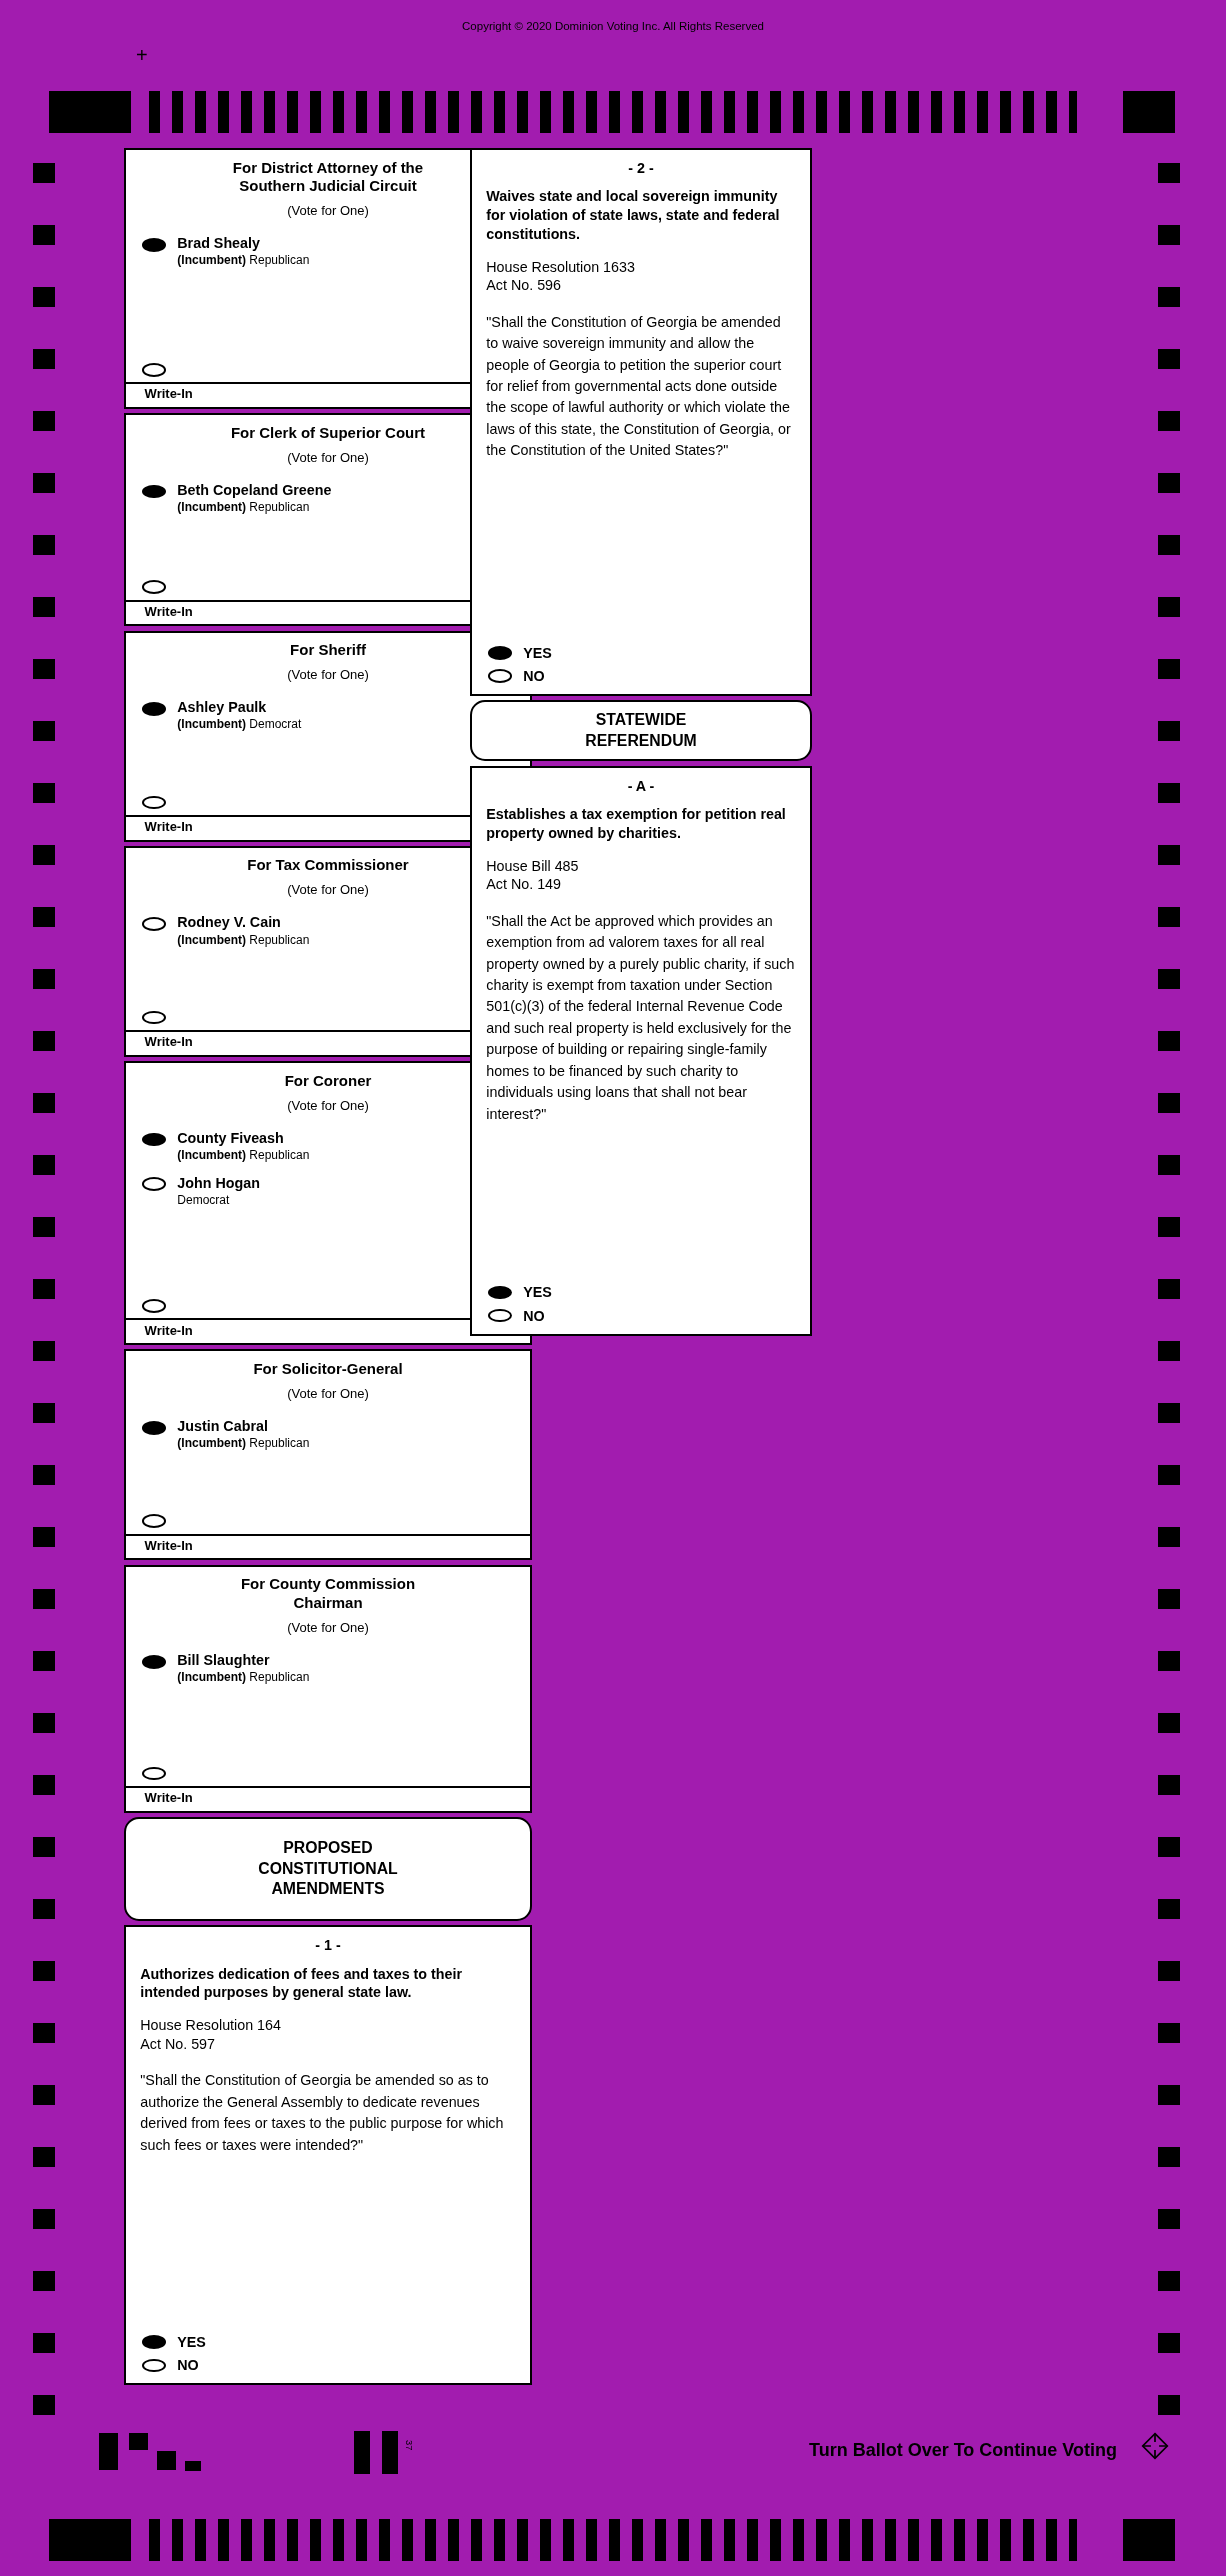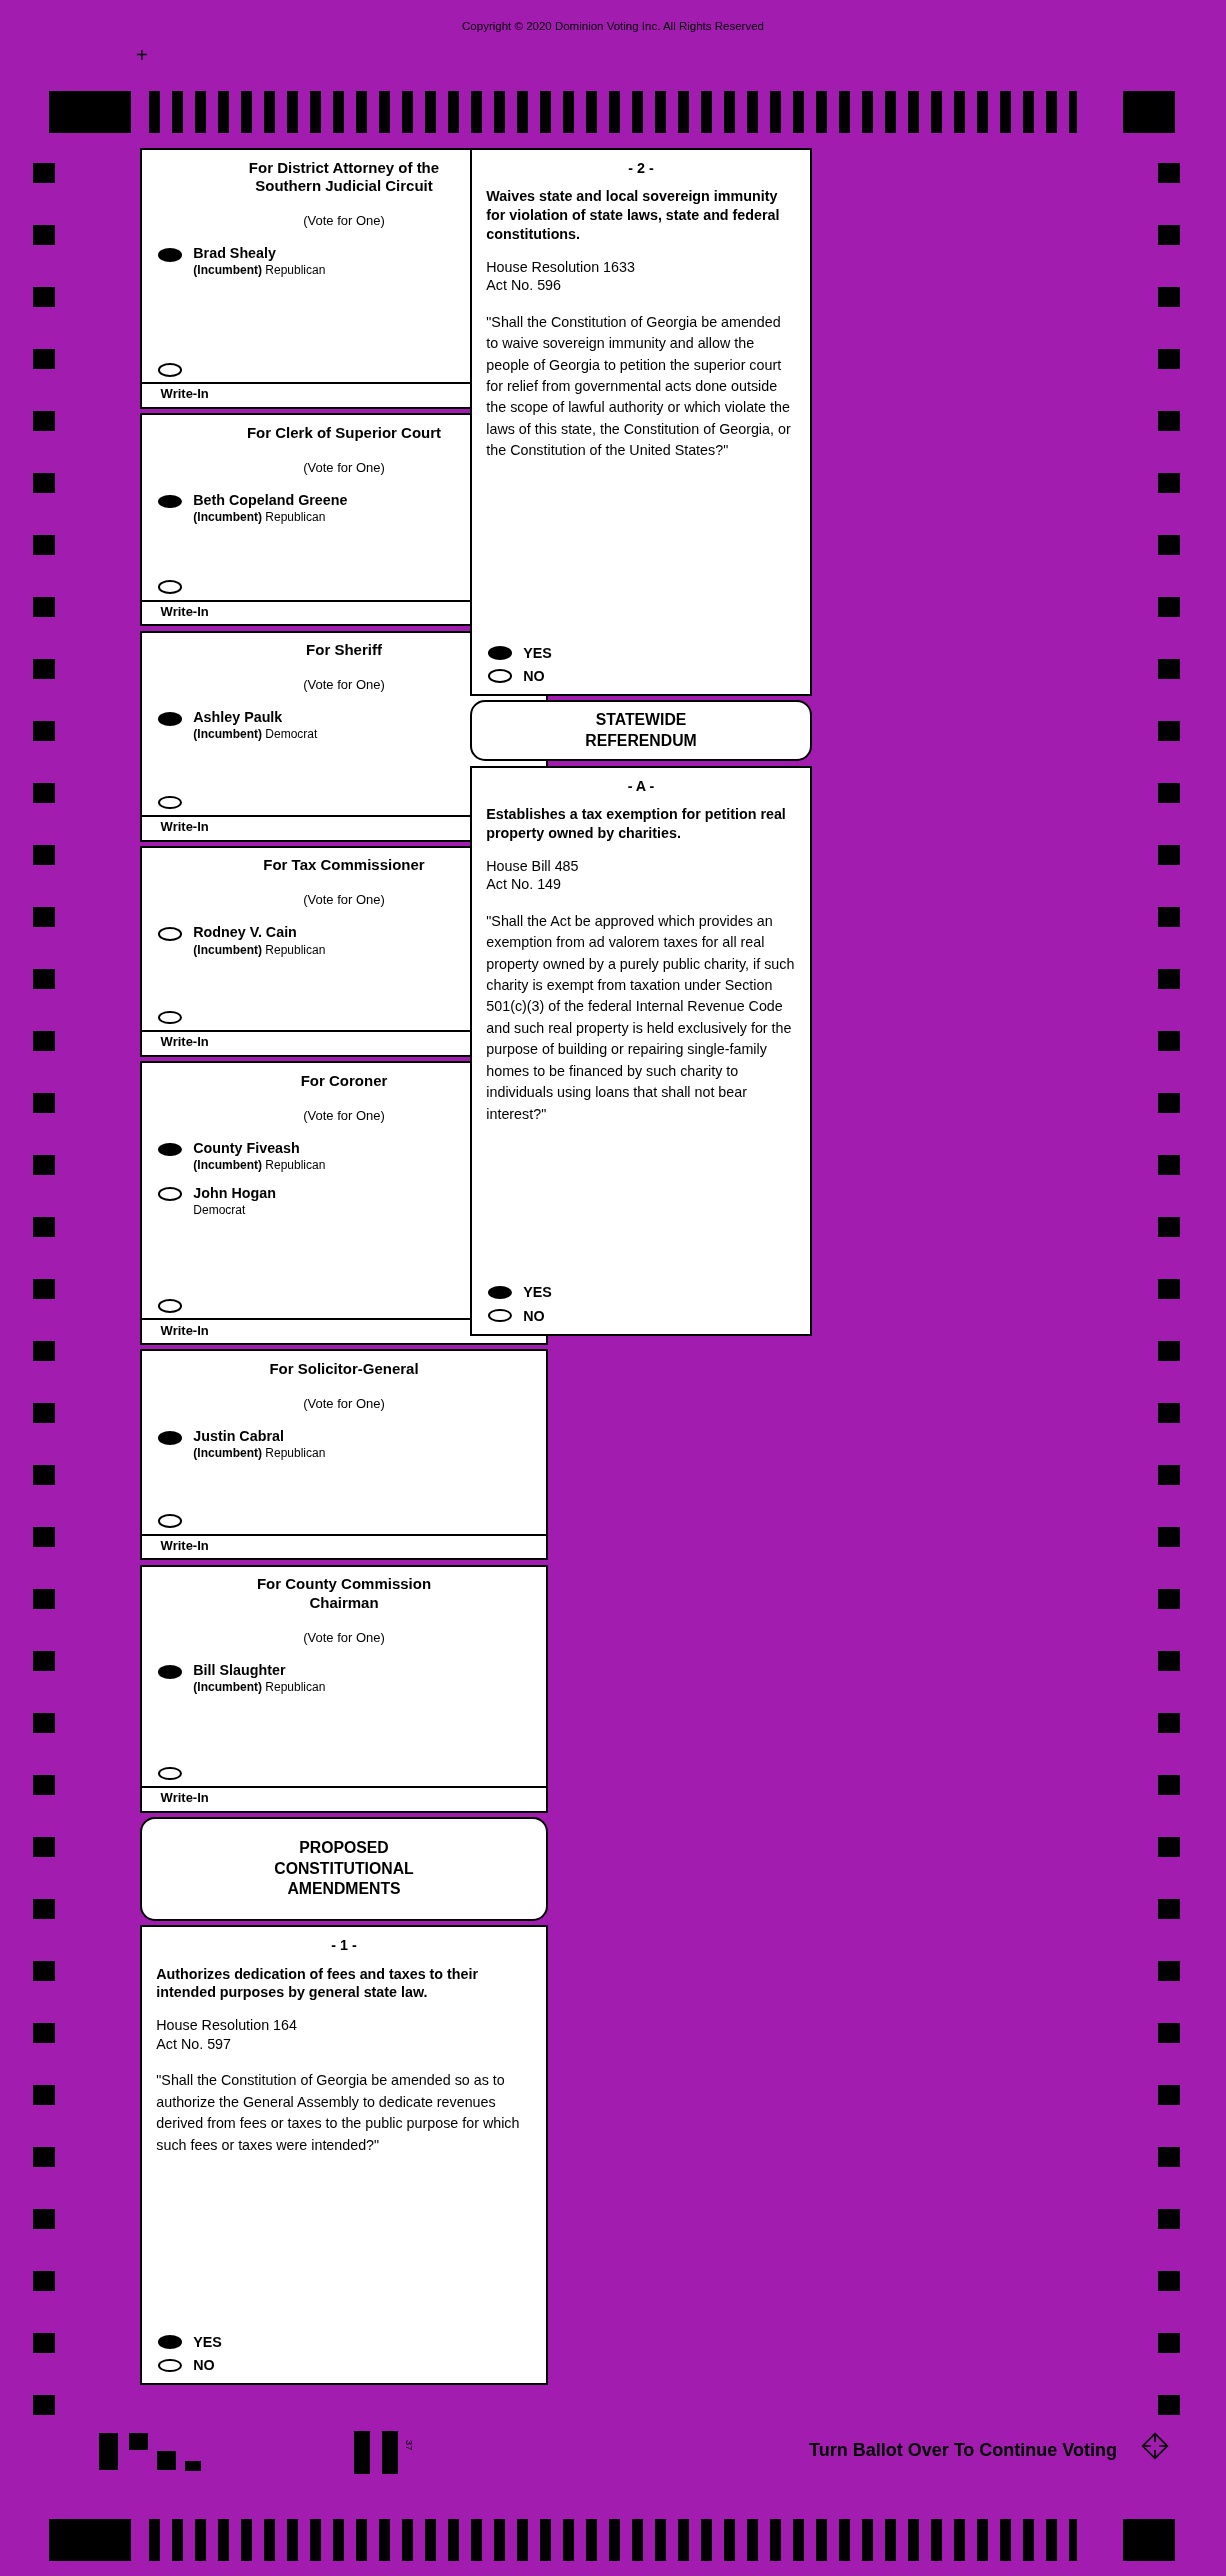--- a/index.html
+++ b/index.html
@@ -30,29 +30,29 @@
 
   
   .copyright { position:absolute; top:20px; left:0; width:100%; text-align:center; font-size:11.5px; }
   .plus-mark { position:absolute; left:136px; top:44px; font-size:20px; font-weight:normal; }
   .footer-instruction { position:absolute; top:2440px; left:687px; width:430px; text-align:right; font-weight:bold; font-size:18px; }
   .reg-mark { position:absolute; left:1140px; top:2431px; }
   .stub-number { position:absolute; left:404px; top:2440px; font-size:9.3px; writing-mode:vertical-rl; }
 
   
   .col { position:absolute; top:148px; }
-  .col-left  { left:140px; width:408px; }
+  .col-left  { left:124px; width:408px; }
   .col-right { left:470px; width:342px; }
 
   
   .contest, .measure, .section-header { border:2.1px solid #000; margin-bottom:4.3px; background:#fff; }
   .contest { display:flex; flex-direction:column; }
   .contest-header { text-align:center; padding:8.6px 7.2px 5.7px; }
   .contest-title { font-weight:bold; font-size:15px; line-height:1.25; white-space:pre-line; }
-  .vote-for { font-size:13px; margin-top:17px; }
+  .vote-for { font-size:13px; margin-top:7px; }
   .cand { display:flex; align-items:flex-start; padding:11.5px 8.6px 0 15.8px; }
   .oval { display:inline-block; width:24px; height:13.6px; border:2.1px solid #000; border-radius:50%; background:#fff; flex:none; margin-top:2.9px; }
   .oval.filled { background:#000; }
   .cand-text { display:inline-block; margin-left:11.5px; }
   .cand-name { display:block; font-weight:bold; font-size:14.3px; line-height:1.2; }
   .cand-detail { display:block; font-size:12px; line-height:1.35; }
   .cand-detail .q { font-weight:bold; }
   .writein-group { margin-top:auto; }
   .writein-oval-row { padding:0 8.6px 5.7px 15.8px; }
   .writein-line { border-top:2.1px solid #000; }

